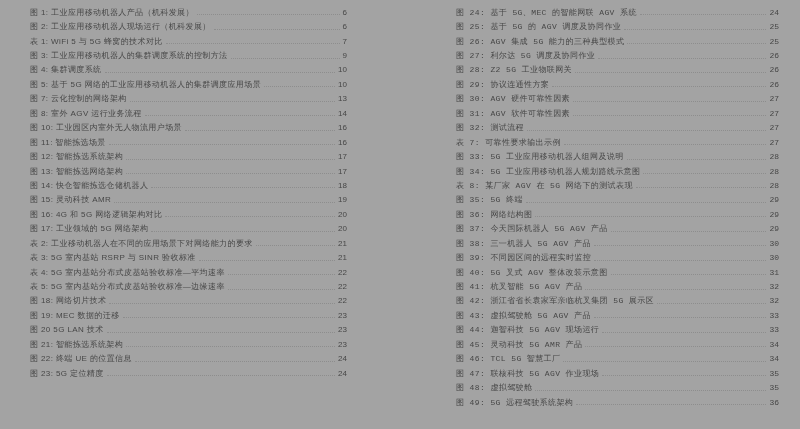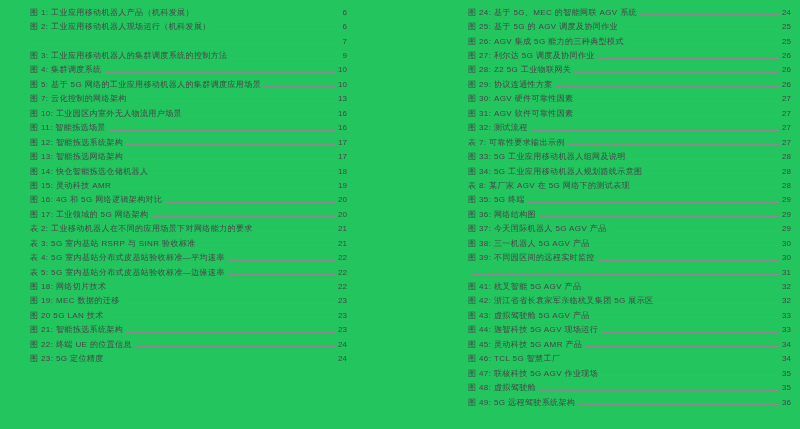--- a/index.html
+++ b/index.html
@@ -8,28 +8,28 @@
     background: #ffffff;
     width: 800px;
     height: 429px;
     overflow: hidden;
     font-family: "Liberation Sans", "DejaVu Sans", sans-serif;
   }
   .page {
     position: relative;
     width: 800px;
     height: 429px;
-    background: #22c55e;
+    background: #a3a3a3;
   }
   .toc-col {
     position: absolute;
     top: 5px;
   }
   .toc-col.left  { left: 30px;  width: 317px; }
-  .toc-col.right { left: 468px; width: 323px; }
+  .toc-col.right { left: 456px; width: 323px; font-family: Liberation Mono, monospace; }
   .toc-row {
     display: flex;
     align-items: center;
     height: 14.45px;
     font-size: 8px;
     color: #474747;
     white-space: nowrap;
     cursor: pointer;
   }
   .toc-label {
@@ -62,20 +62,21 @@
         <span class="toc-label">图 1:  工业应用移动机器人产品（机科发展）</span>
         <span class="dot-leader"></span>
         <span class="toc-page-num">6</span>
       </div>
       <div class="toc-row">
         <span class="toc-label">图 2:  工业应用移动机器人现场运行（机科发展）</span>
         <span class="dot-leader"></span>
         <span class="toc-page-num">6</span>
       </div>
       <div class="toc-row">
+        <span class="toc-label">表 1:  WiFi 5 与 5G 蜂窝的技术对比</span>
         <span class="dot-leader"></span>
         <span class="toc-page-num">7</span>
       </div>
       <div class="toc-row">
         <span class="toc-label">图 3:  工业应用移动机器人的集群调度系统的控制方法</span>
         <span class="dot-leader"></span>
         <span class="toc-page-num">9</span>
       </div>
       <div class="toc-row">
         <span class="toc-label">图 4:  集群调度系统</span>
@@ -84,20 +85,25 @@
       </div>
       <div class="toc-row">
         <span class="toc-label">图 5:  基于 5G 网络的工业应用移动机器人的集群调度应用场景</span>
         <span class="dot-leader"></span>
         <span class="toc-page-num">10</span>
       </div>
       <div class="toc-row">
         <span class="toc-label">图 7:  云化控制的网络架构</span>
         <span class="dot-leader"></span>
         <span class="toc-page-num">13</span>
+      </div>
+      <div class="toc-row">
+        <span class="toc-label">图 8:  室外 AGV 运行业务流程</span>
+        <span class="dot-leader"></span>
+        <span class="toc-page-num">14</span>
       </div>
       <div class="toc-row">
         <span class="toc-label">图 10:  工业园区内室外无人物流用户场景</span>
         <span class="dot-leader"></span>
         <span class="toc-page-num">16</span>
       </div>
       <div class="toc-row">
         <span class="toc-label">图 11:  智能拣选场景</span>
         <span class="dot-leader"></span>
         <span class="toc-page-num">16</span>
@@ -268,20 +274,21 @@
         <span class="toc-label">图 38:  三一机器人 5G AGV 产品</span>
         <span class="dot-leader"></span>
         <span class="toc-page-num">30</span>
       </div>
       <div class="toc-row">
         <span class="toc-label">图 39:  不同园区间的远程实时监控</span>
         <span class="dot-leader"></span>
         <span class="toc-page-num">30</span>
       </div>
       <div class="toc-row">
+        <span class="toc-label">图 40:  5G 叉式 AGV 整体改装示意图</span>
         <span class="dot-leader"></span>
         <span class="toc-page-num">31</span>
       </div>
       <div class="toc-row">
         <span class="toc-label">图 41:  杭叉智能 5G AGV 产品</span>
         <span class="dot-leader"></span>
         <span class="toc-page-num">32</span>
       </div>
       <div class="toc-row">
         <span class="toc-label">图 42:  浙江省省长袁家军亲临杭叉集团 5G 展示区</span>

